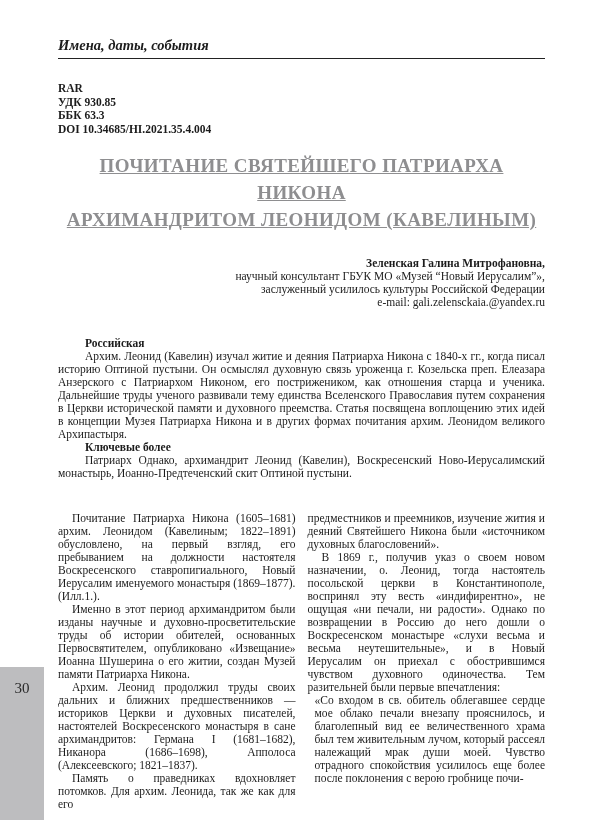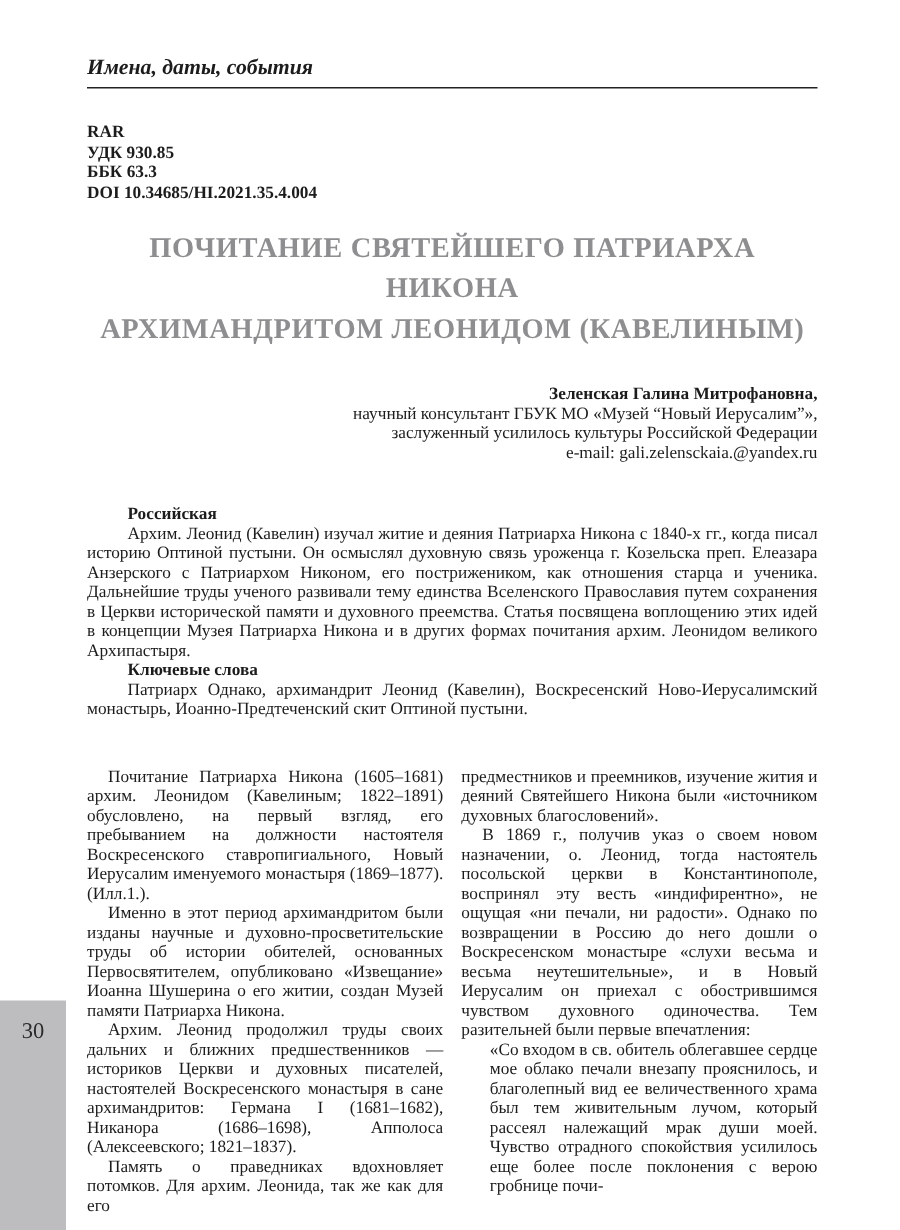--- a/index.html
+++ b/index.html
@@ -53,21 +53,21 @@
   }
   .title{
     margin:16px 0 0 0;
     text-align:center;
     font-size:19px;
     line-height:27px;
     font-weight:bold;
     color:var(--title-gray);
     letter-spacing:0.4px;
   }
-  .title span{display:block;}
+  .title span{display:block;text-decoration:underline;}
   .author{
     margin-top:24px;
     text-align:right;
     font-size:11.5px;
     line-height:13px;
   }
   .author-name{font-weight:bold;}
   .abstract{margin-top:28px;}
   .subhead{
     font-weight:bold;
@@ -88,21 +88,21 @@
     min-width:0;
   }
   .col p{
     text-align:justify;
     font-size:11.5px;
     line-height:13px;
   }
   .col p.p-indent{text-indent:14px;}
   .col p.no-indent{text-indent:0;}
   .col p.quote{
-    margin-left:19px;
+    margin-left:7px;
     text-indent:0;
   }
 </style>
 </head>
 <body>
 
 <div class="page">
 
   <div class="sidebar-band">
     <div class="page-number">30</div>
@@ -131,21 +131,21 @@
       <div>заслуженный усилилось культуры Российской Федерации</div>
       <div>e-mail: gali.zelensckaia.@yandex.ru</div>
     </div>
 
     <div class="abstract">
       <div class="subhead">Российская</div>
       <p class="indent just">Архим. Леонид (Кавелин) изучал житие и деяния Патриарха Никона с 1840-х гг., когда писал историю Оптиной пустыни. Он осмыслял духовную связь уроженца г. Козельска преп. Елеазара Анзерского с Патриархом Никоном, его пострижеником, как отношения старца и ученика. Дальнейшие труды ученого развивали тему единства Вселенского Православия путем сохранения в Церкви исторической памяти и духовного преемства. Статья посвящена воплощению этих идей в концепции Музея Патриарха Никона и в других формах почитания архим. Леонидом великого Архипастыря.</p>
     </div>
 
     <div class="keywords">
-      <div class="subhead">Ключевые слова</div>
+      <div class="subhead">Ключевые более</div>
       <p class="indent just">Патриарх Однако, архимандрит Леонид (Кавелин), Воскресенский Ново-Иерусалимский монастырь, Иоанно-Предтеченский скит Оптиной пустыни.</p>
     </div>
 
     <div class="columns">
       <div class="col">
         <p class="p-indent">Почитание Патриарха Никона (1605–1681) архим. Леонидом (Кавелиным; 1822–1891) обусловлено, на первый взгляд, его пребыванием на должности настоятеля Воскресенского ставропигиального, Новый Иерусалим именуемого монастыря (1869–1877). (Илл.1.).</p>
         <p class="p-indent">Именно в этот период архимандритом были изданы научные и духовно-просветительские труды об истории обителей, основанных Первосвятителем, опубликовано «Извещание» Иоанна Шушерина о его житии, создан Музей памяти Патриарха Никона.</p>
         <p class="p-indent">Архим. Леонид продолжил труды своих дальних и ближних предшественников — историков Церкви и духовных писателей, настоятелей Воскресенского монастыря в сане архимандритов: Германа I (1681–1682), Никанора (1686–1698), Апполоса (Алексеевского; 1821–1837).</p>
         <p class="p-indent">Память о праведниках вдохновляет потомков. Для архим. Леонида, так же как для его</p>
       </div>

